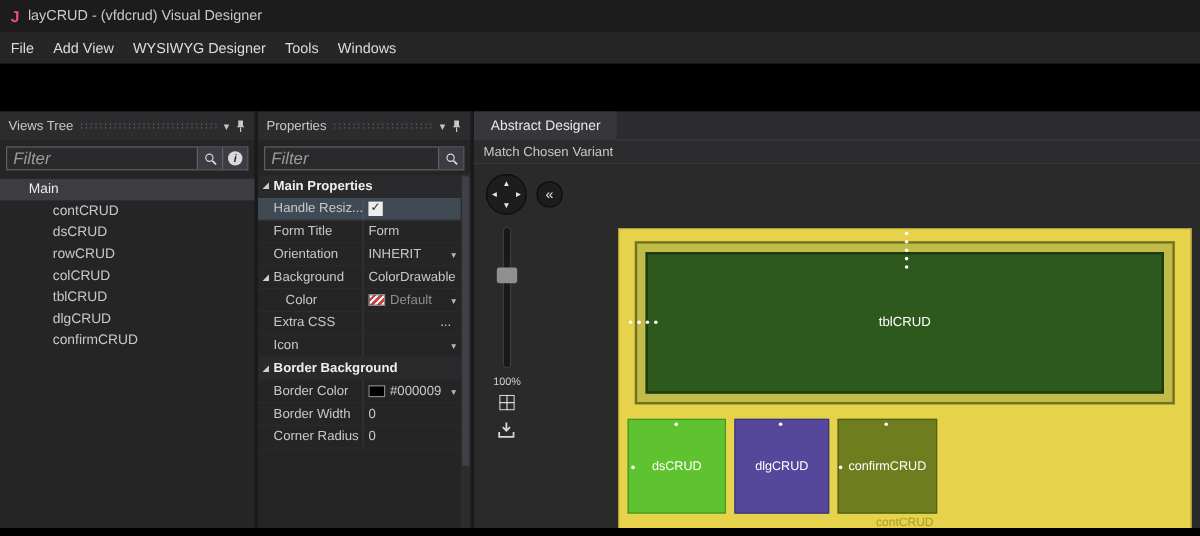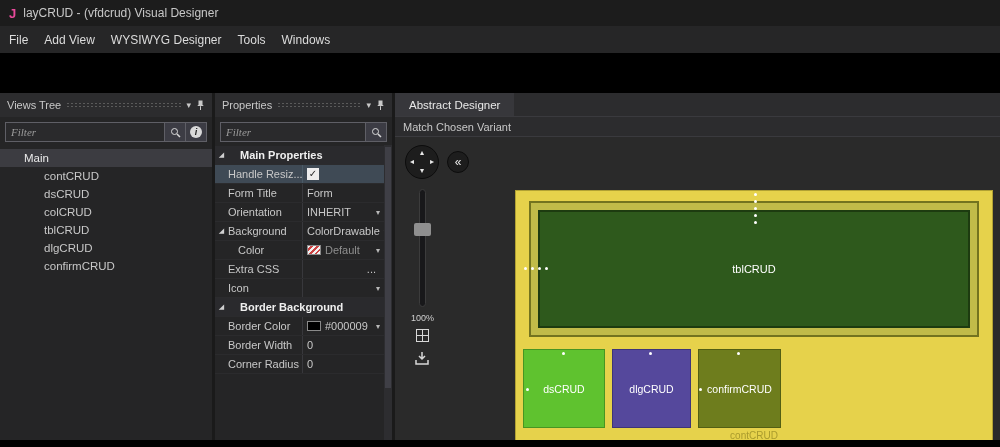--- a/index.html
+++ b/index.html
@@ -29,21 +29,21 @@
                   background:#2c2c2e; flex:0 0 auto; }
   .ph-title { color:#c8c8c8; font-size:11px; white-space:nowrap; }
   .ph-dots { flex:1; height:6px;
              background-image:radial-gradient(circle, #5a5a5a 0.7px, transparent 0.9px);
              background-size:4px 3px; }
   .ph-btn { color:#c8c8c8; font-size:9px; line-height:1; display:flex; align-items:center; cursor:default; }
 
   .filter-row { margin:5px 5px 4px 5px; height:20px; display:flex; border:1px solid #5f5f66;
                 background:#2a2a2c; flex:0 0 auto; }
   .filter-input { flex:1; min-width:0; background:transparent; border:0; outline:none; color:#ccc;
-                  font-size:11px; padding:0 5px; font-family:Liberation Serif, serif; }
+                  font-size:14px; padding:0 5px; font-family:Liberation Sans, sans-serif; }
   .filter-input::placeholder { color:#9b9b9b; font-style:italic; }
   .filter-btn { width:21px; flex:0 0 auto; border-left:1px solid #5f5f66; background:#3c3c44;
                 display:flex; align-items:center; justify-content:center; }
   .info-circle { width:12px; height:12px; border-radius:50%; background:#d9d9d9; color:#1e1e1e;
                  font-size:9px; font-weight:bold; font-style:italic;
                  display:flex; align-items:center; justify-content:center; }
 
   
   .tree { padding-top:3px; }
   .tree-row { height:18px; display:flex; align-items:center; font-size:11.5px; color:#c8c8c8; cursor:default; }
@@ -53,21 +53,21 @@
   
   .propgrid { font-size:11px; color:#c8c8c8; margin-right:8px; }
   .prow { height:19px; display:flex; align-items:center; border-bottom:1px solid #2b2b2d; }
   .prow .gutter { width:13px; flex:0 0 auto; display:flex; align-items:center; justify-content:center;
                   font-size:7px; color:#d0d0d0; }
   .prow .pname { width:74px; flex:0 0 auto; white-space:nowrap; overflow:hidden; }
   .prow .gname { flex:1; font-weight:bold; color:#efefef; white-space:nowrap; overflow:hidden; }
   .prow .pvalue { flex:1; min-width:0; display:flex; align-items:center; gap:4px;
                   border-left:1px solid #38383c; padding-left:4px; height:100%;
                   white-space:nowrap; overflow:hidden; }
-  .prow.group { background:#2a2a2d;gap:12px; }
+  .prow.group { background:#2a2a2d; }
   .prow.selected { background:#3f4a55; }
   .prow.selected .pvalue { border-left-color:#4a5a66; }
   .dd-arrow { margin-left:auto; font-size:8px; color:#b8b8b8; padding-right:4px; flex:0 0 auto; }
   .checkbox { width:12px; height:12px; background:#ededed; color:#2a2a2a; font-size:10px;
               line-height:11px; text-align:center; flex:0 0 auto; cursor:default; }
   .swatch { width:14px; height:10px; border:1px solid #8a8a8a; flex:0 0 auto; }
   .swatch.none { background:repeating-linear-gradient(135deg, #f2f2f2 0 2px, #cc4444 2px 4px); }
   .value-muted { color:#8f8f8f; }
   .ellipsis-val { margin-left:auto; padding-right:8px; }
   .indent { padding-left:10px; }
@@ -160,20 +160,21 @@
             </svg>
         </span>
         <span class="filter-btn">
           <span class="info-circle">i</span>
         </span>
       </div>
       <div class="tree">
         <div class="tree-row root">Main</div>
         <div class="tree-row child">contCRUD</div>
         <div class="tree-row child">dsCRUD</div>
+        <div class="tree-row child">rowCRUD</div>
         <div class="tree-row child">colCRUD</div>
         <div class="tree-row child">tblCRUD</div>
         <div class="tree-row child">dlgCRUD</div>
         <div class="tree-row child">confirmCRUD</div>
       </div>
     </div>
 
     <div class="splitter"></div>
 
     <div class="panel props-panel">

